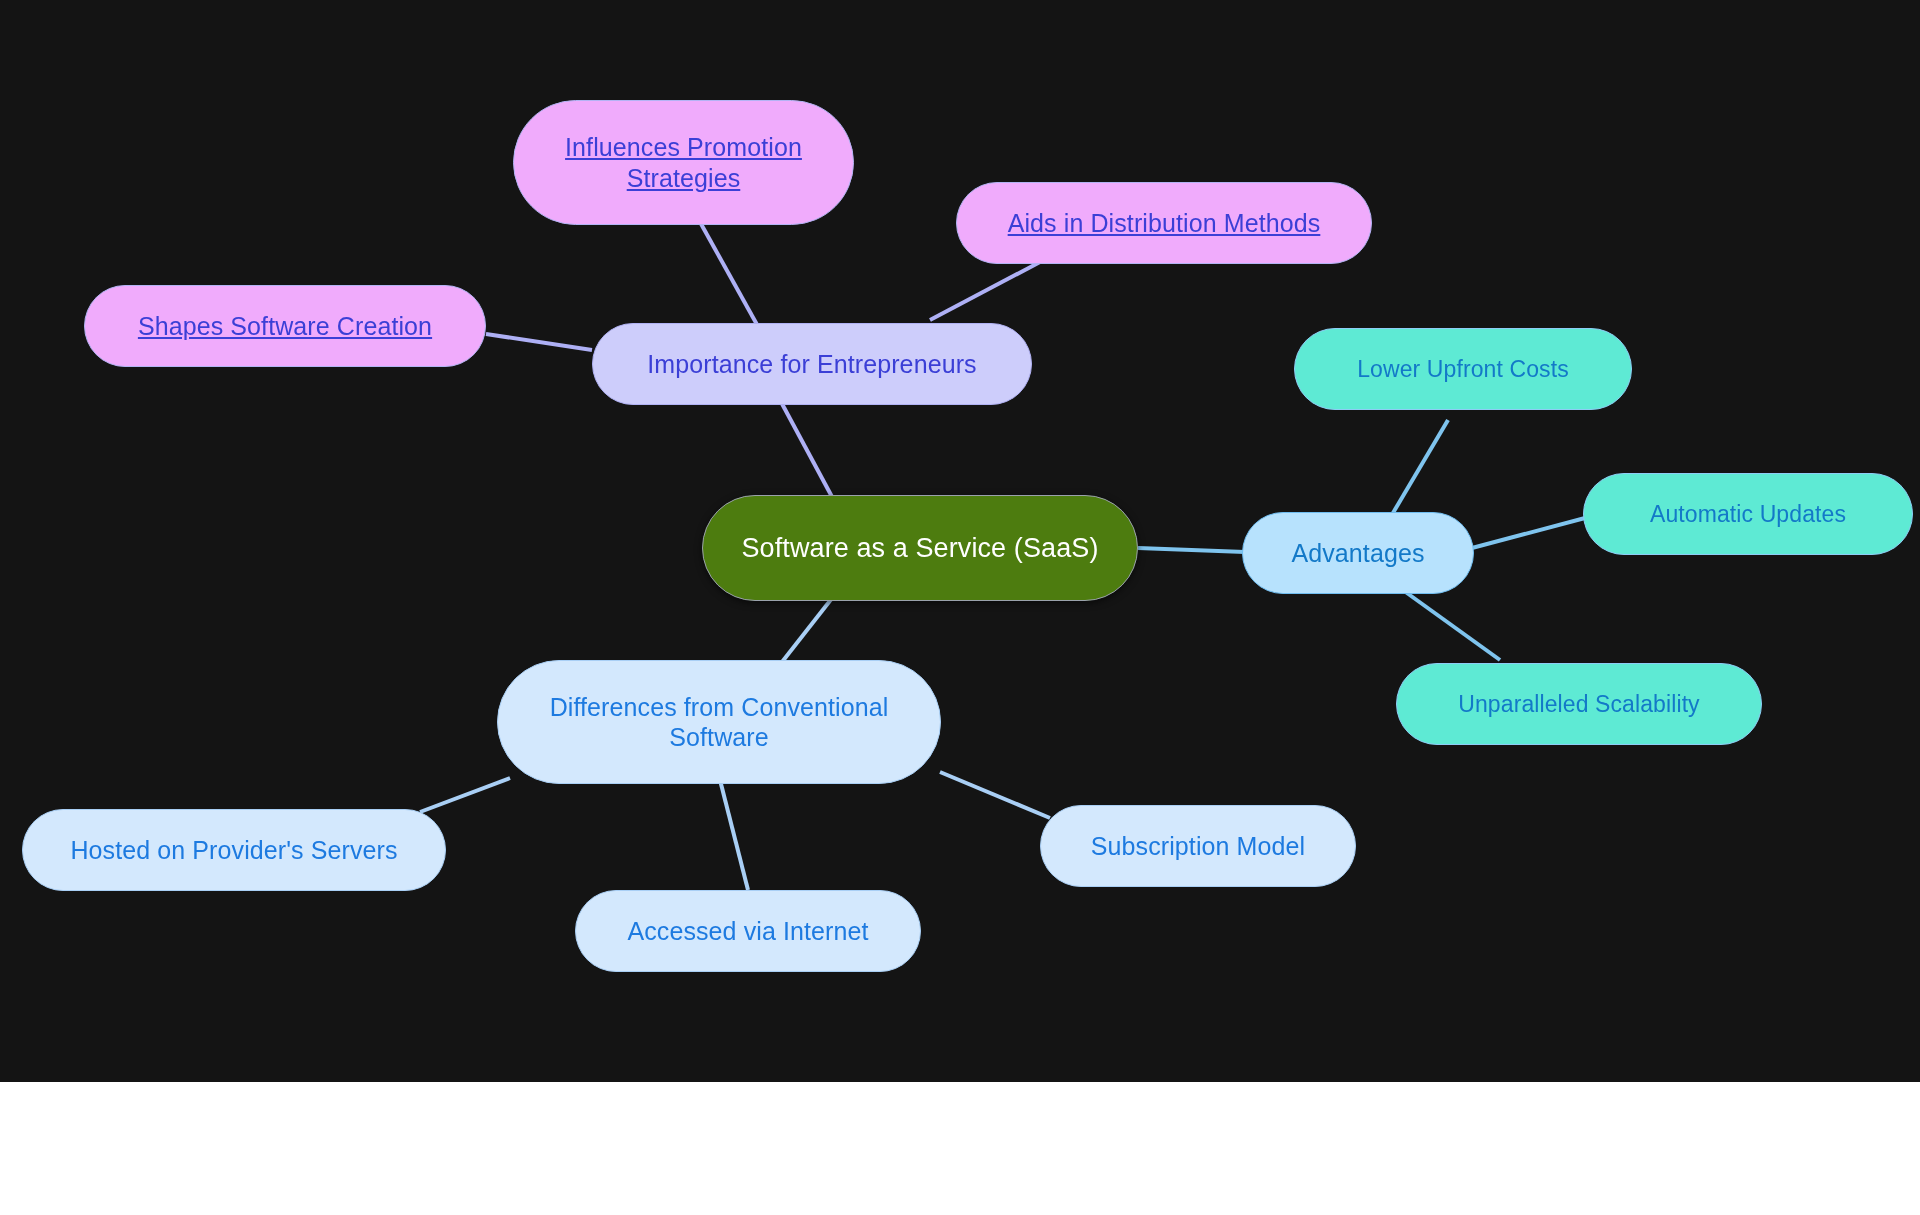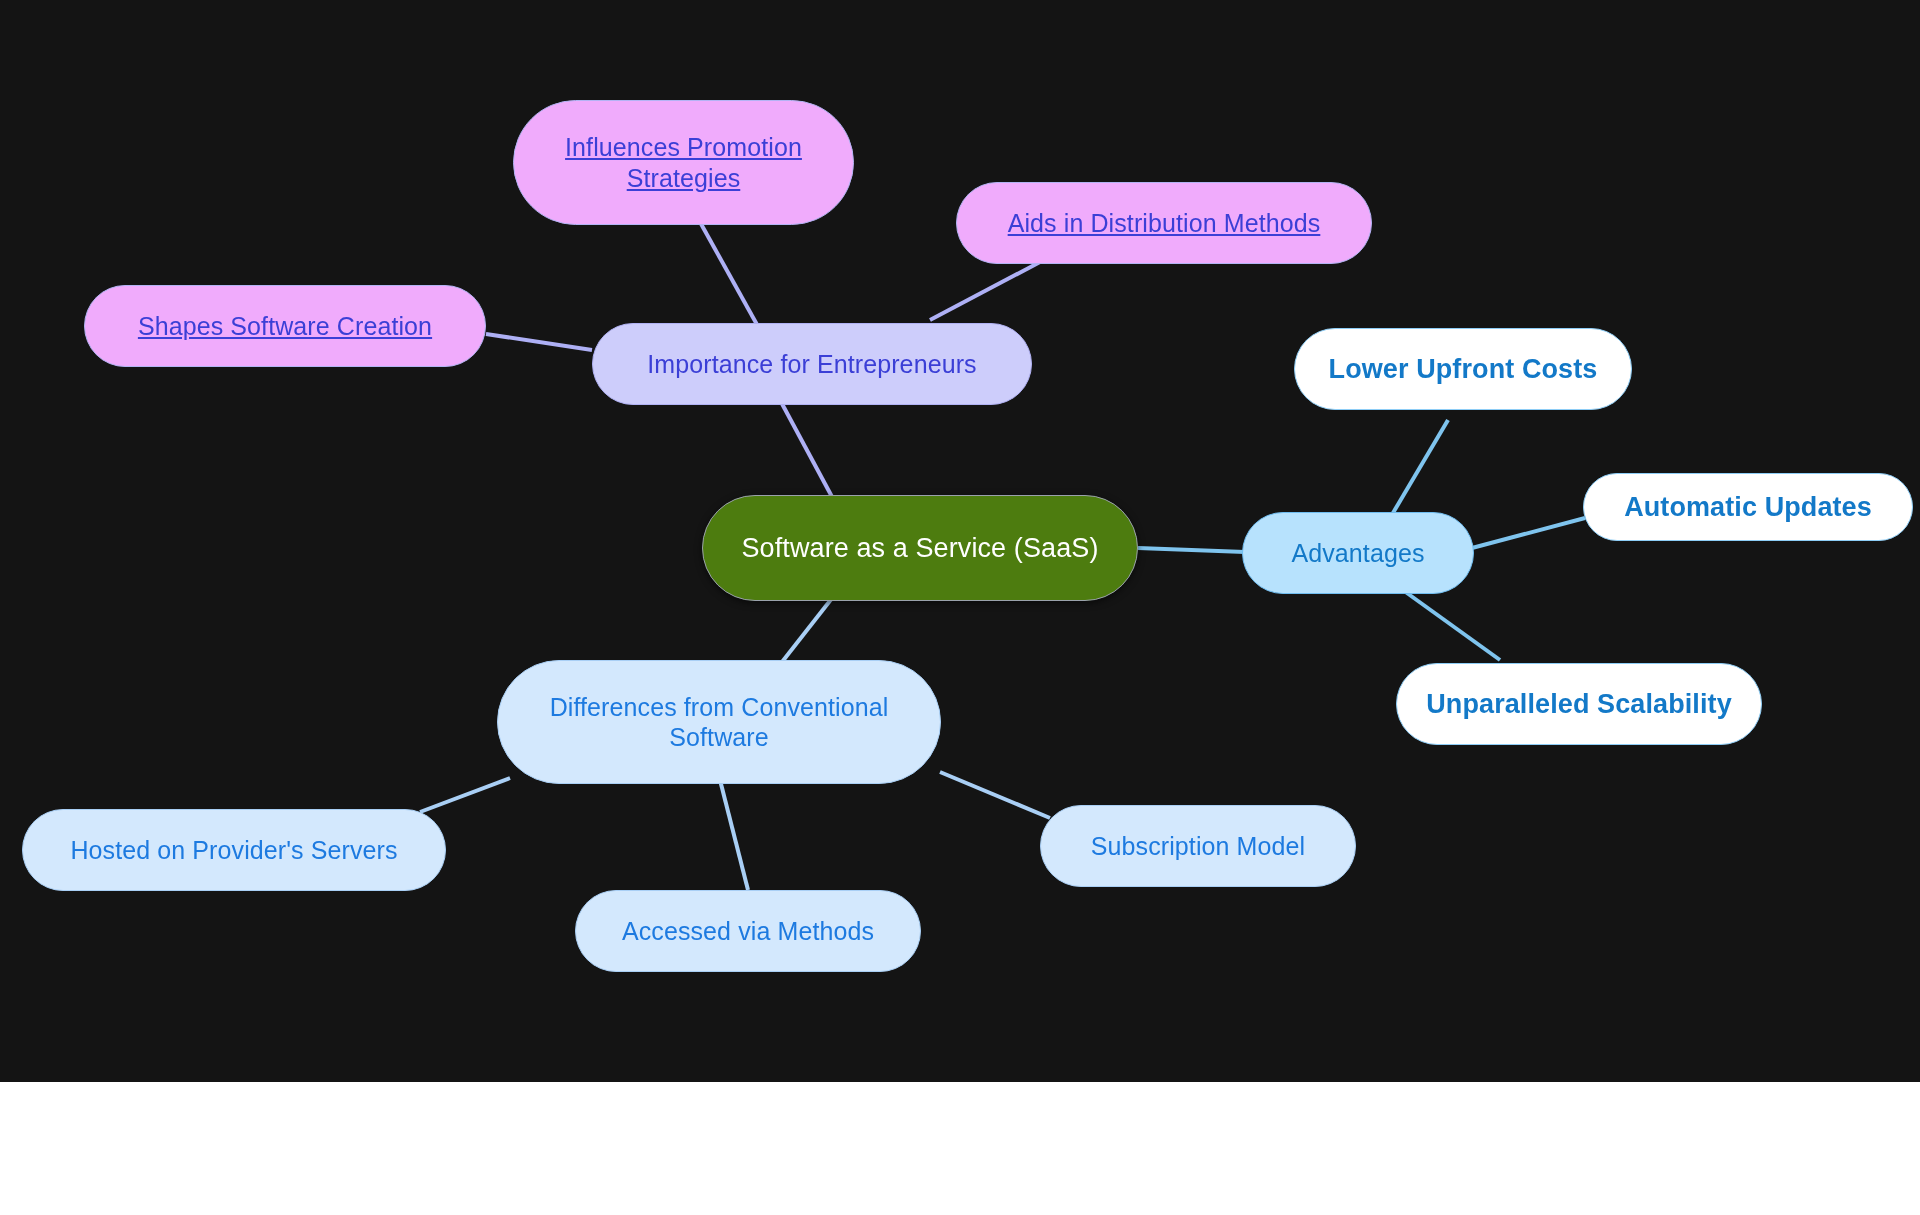--- a/index.html
+++ b/index.html
@@ -58,25 +58,24 @@
     font-size: 25px;
     text-decoration: underline;
   }
   .node-purple-branch {
     background: #cdcdfb;
     border: 1.5px solid #b0b1f3;
     color: #3b3fd6;
     font-size: 25px;
   }
   .node-blue {
-    background: #ffffff;
+    background: #5eead4;
     border: 1.5px solid #8dcdf6;
     color: #1379c8;
-    font-size: 27px;
-    font-weight: bold;
+    font-size: 23px;
   }
   .node-blue-branch {
     background: #b7e2fd;
     border: 1.6px solid #6fbdf0;
     color: #1379c8;
     font-size: 25px;
   }
   .node-blue-pale {
     background: #d3e8fd;
     border: 1.5px solid #a9cff5;
@@ -148,39 +147,39 @@
     </div>
 
     <div class="node node-blue-branch" style="left:1242px; top:512px; width:232px; height:82px;">
       <span>Advantages</span>
     </div>
 
     <div class="node node-blue" style="left:1294px; top:328px; width:338px; height:82px;">
       <span>Lower Upfront Costs</span>
     </div>
 
-    <div class="node node-blue" style="left:1583px; top:473px; width:330px; height:68px;">
+    <div class="node node-blue" style="left:1583px; top:473px; width:330px; height:82px;">
       <span>Automatic Updates</span>
     </div>
 
     <div class="node node-blue" style="left:1396px; top:663px; width:366px; height:82px;">
       <span>Unparalleled Scalability</span>
     </div>
 
     <div class="node node-blue-pale" style="left:497px; top:660px; width:444px; height:124px;">
       <span>Differences from Conventional
 Software</span>
     </div>
 
     <div class="node node-blue-pale" style="left:22px; top:809px; width:424px; height:82px;">
       <span>Hosted on Provider's Servers</span>
     </div>
 
     <div class="node node-blue-pale" style="left:575px; top:890px; width:346px; height:82px;">
-      <span>Accessed via Methods</span>
+      <span>Accessed via Internet</span>
     </div>
 
     <div class="node node-blue-pale" style="left:1040px; top:805px; width:316px; height:82px;">
       <span>Subscription Model</span>
     </div>
 
   </div>
 
   <div id="footer">
     

